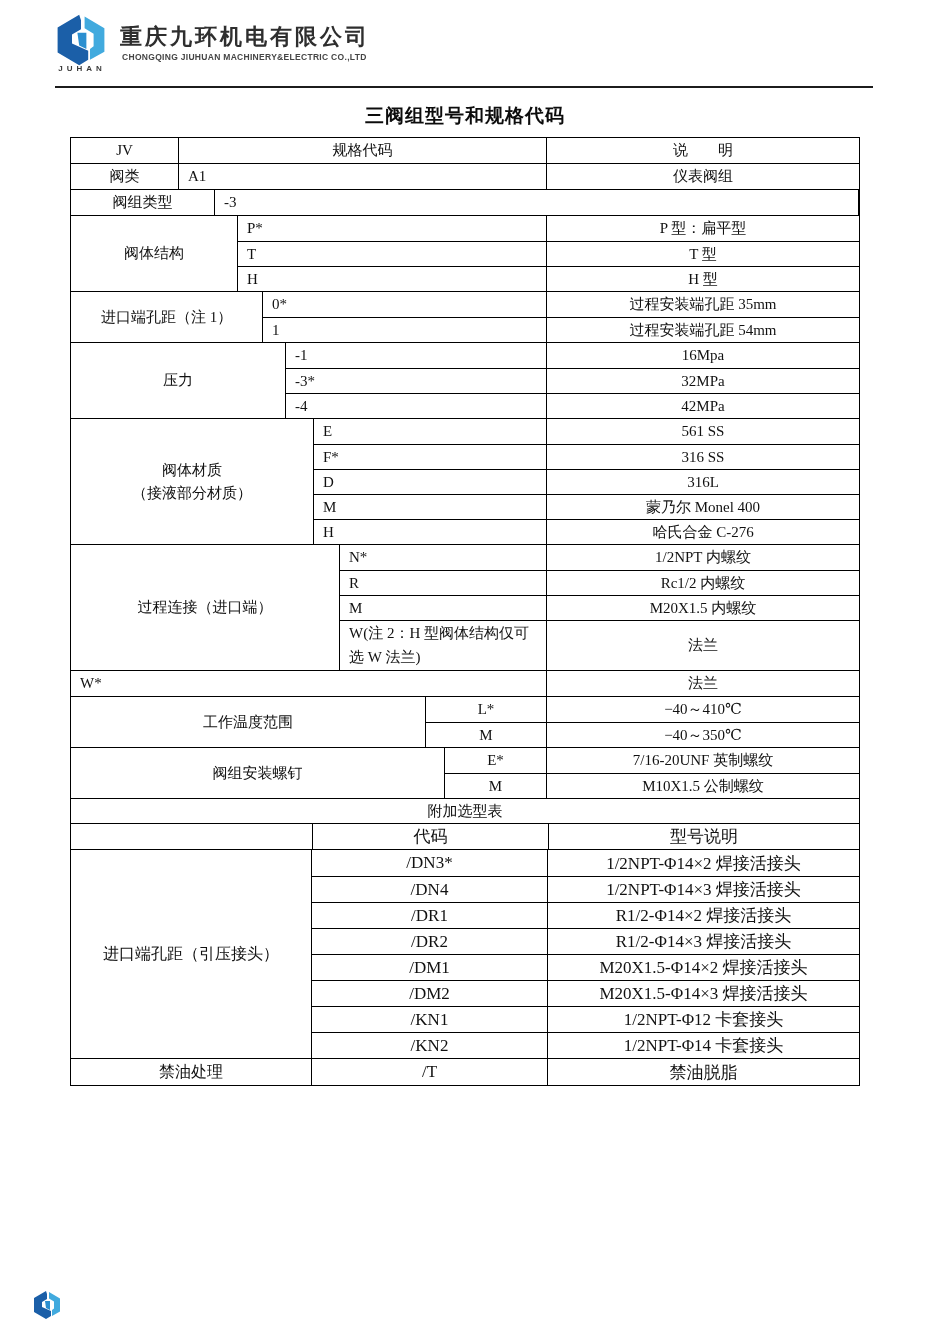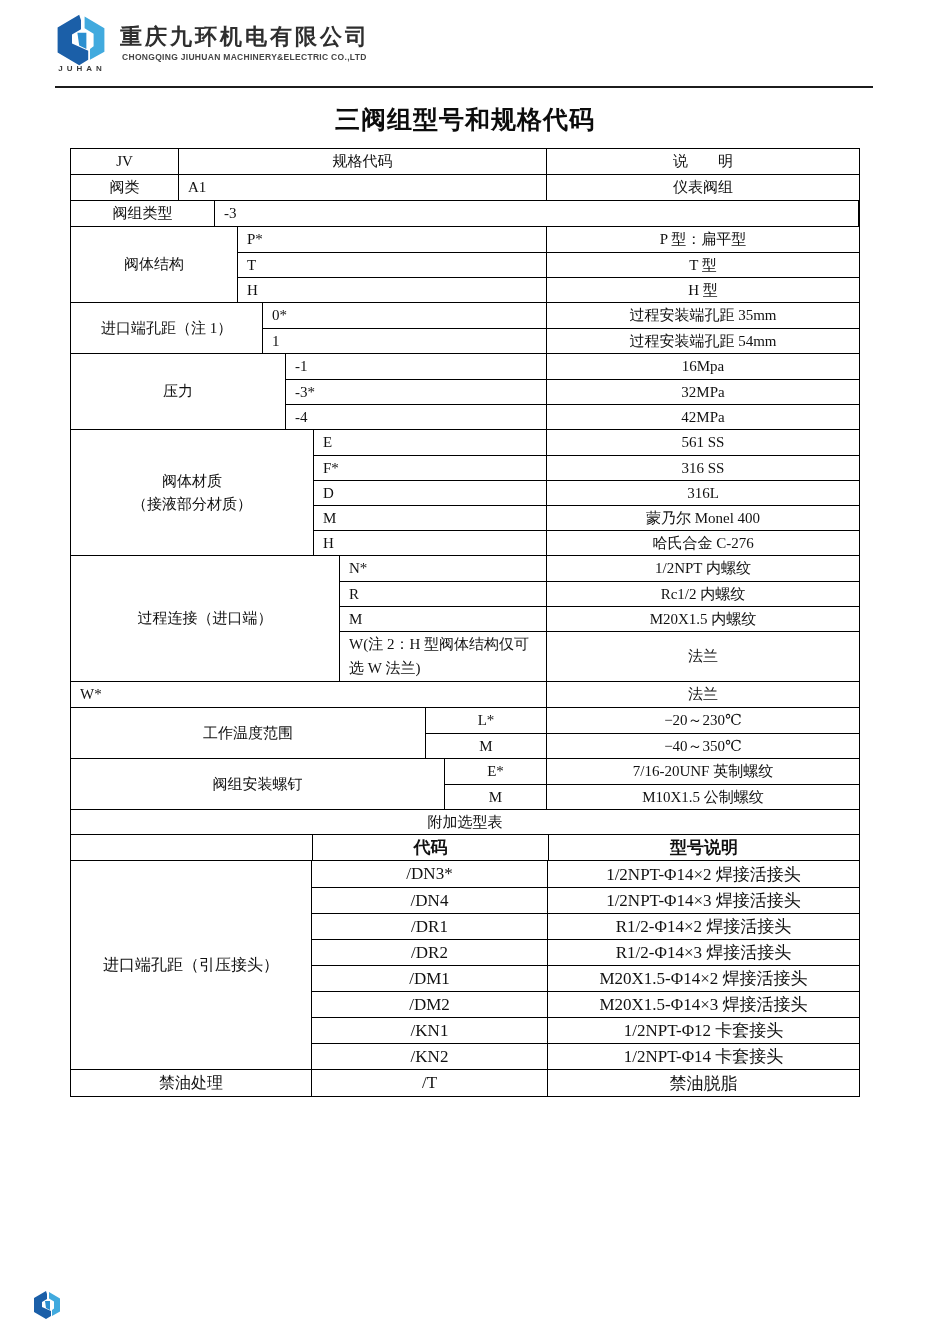--- a/index.html
+++ b/index.html
@@ -17,24 +17,24 @@
     font-size:8px; font-weight:bold; letter-spacing:4px; color:#3a3a3a; }
   .company-cn { position:absolute; left:120px; top:22px; font-size:22px; font-weight:bold;
     letter-spacing:3px; color:#2e2e2e; }
   .company-en { position:absolute; left:122px; top:52px;
     font-family:"Liberation Sans","DejaVu Sans",sans-serif;
     font-size:8.5px; font-weight:bold; letter-spacing:0.3px; color:#454545; }
   .head-rule { position:absolute; left:55px; top:86px; width:818px; height:2px; background:#1c1c1c; }
 
   
   .doc-title { position:absolute; left:0; top:103px; width:930px; text-align:center;
-    font-size:25px; font-weight:bold; letter-spacing:1px; color:#0c0c0c; }
-
-  
-  .spec { position:absolute; left:70px; top:148px; width:790px;
+    font-size:19px; font-weight:bold; letter-spacing:1px; color:#0c0c0c; }
+
+  
+  .spec { position:absolute; left:70px; top:137px; width:790px;
     border:1.5px solid #000; font-size:15px; }
   .grp { display:flex; border-top:1px solid #000; }
   .grp:first-child { border-top:0; }
   .grp-label { border-right:1px solid #000; display:flex; flex-direction:column;
     justify-content:center; align-items:center; text-align:center; line-height:1.5; }
   .grp-rows { flex:1; display:flex; flex-direction:column; }
   .r { display:flex; height:25px; border-top:1px solid #000; }
   .r:first-child { border-top:0; }
   .r.tall { height:50px; }
   .c { flex:1; border-right:1px solid #000; display:flex; align-items:center;
@@ -53,21 +53,21 @@
   .lw-g6  { width:269px; }
   .lw-g7  { width:302px; }
   .lw-g8  { width:355px; }
   .lw-g9  { width:374px; }
 
   
   .banner { height:25px; border-top:1px solid #000; display:flex;
     align-items:center; justify-content:center; font-size:15px; }
 
   
-  .addon-hdr { display:flex; height:26px; border-top:1px solid #000; font-size:17px;font-weight:bold; }
+  .addon-hdr { display:flex; height:26px; border-top:1px solid #000; font-size:17px; }
   .addon-hdr .blank { width:242px; border-right:1px solid #000; }
   .addon-hdr .codecol { width:236px; border-right:1px solid #000; display:flex;
     align-items:center; justify-content:center; }
   .addon-hdr .desccol { flex:1; display:flex; align-items:center; justify-content:center; }
   .addon-grp { display:flex; border-top:1px solid #000; font-size:17px; }
   .addon-grp .grp-label { width:242px; font-size:16px; }
   .addon-grp .r { height:26px; }
   .addon-grp .c { flex:none; width:236px; justify-content:center; padding-left:0; }
   .addon-grp .d { width:311px; flex:1; }
 
@@ -232,21 +232,21 @@
         <div class="d">法兰</div>
       </div>
     </div>
   </div>
 
   <div class="grp">
     <div class="grp-label lw-g8">工作温度范围</div>
     <div class="grp-rows">
       <div class="r">
         <div class="c center">L*</div>
-        <div class="d">−20～230℃</div>
+        <div class="d">−40～410℃</div>
       </div>
       <div class="r">
         <div class="c center">M</div>
         <div class="d">−40～350℃</div>
       </div>
     </div>
   </div>
 
   <div class="grp">
     <div class="grp-label lw-g9">阀组安装螺钉</div>

